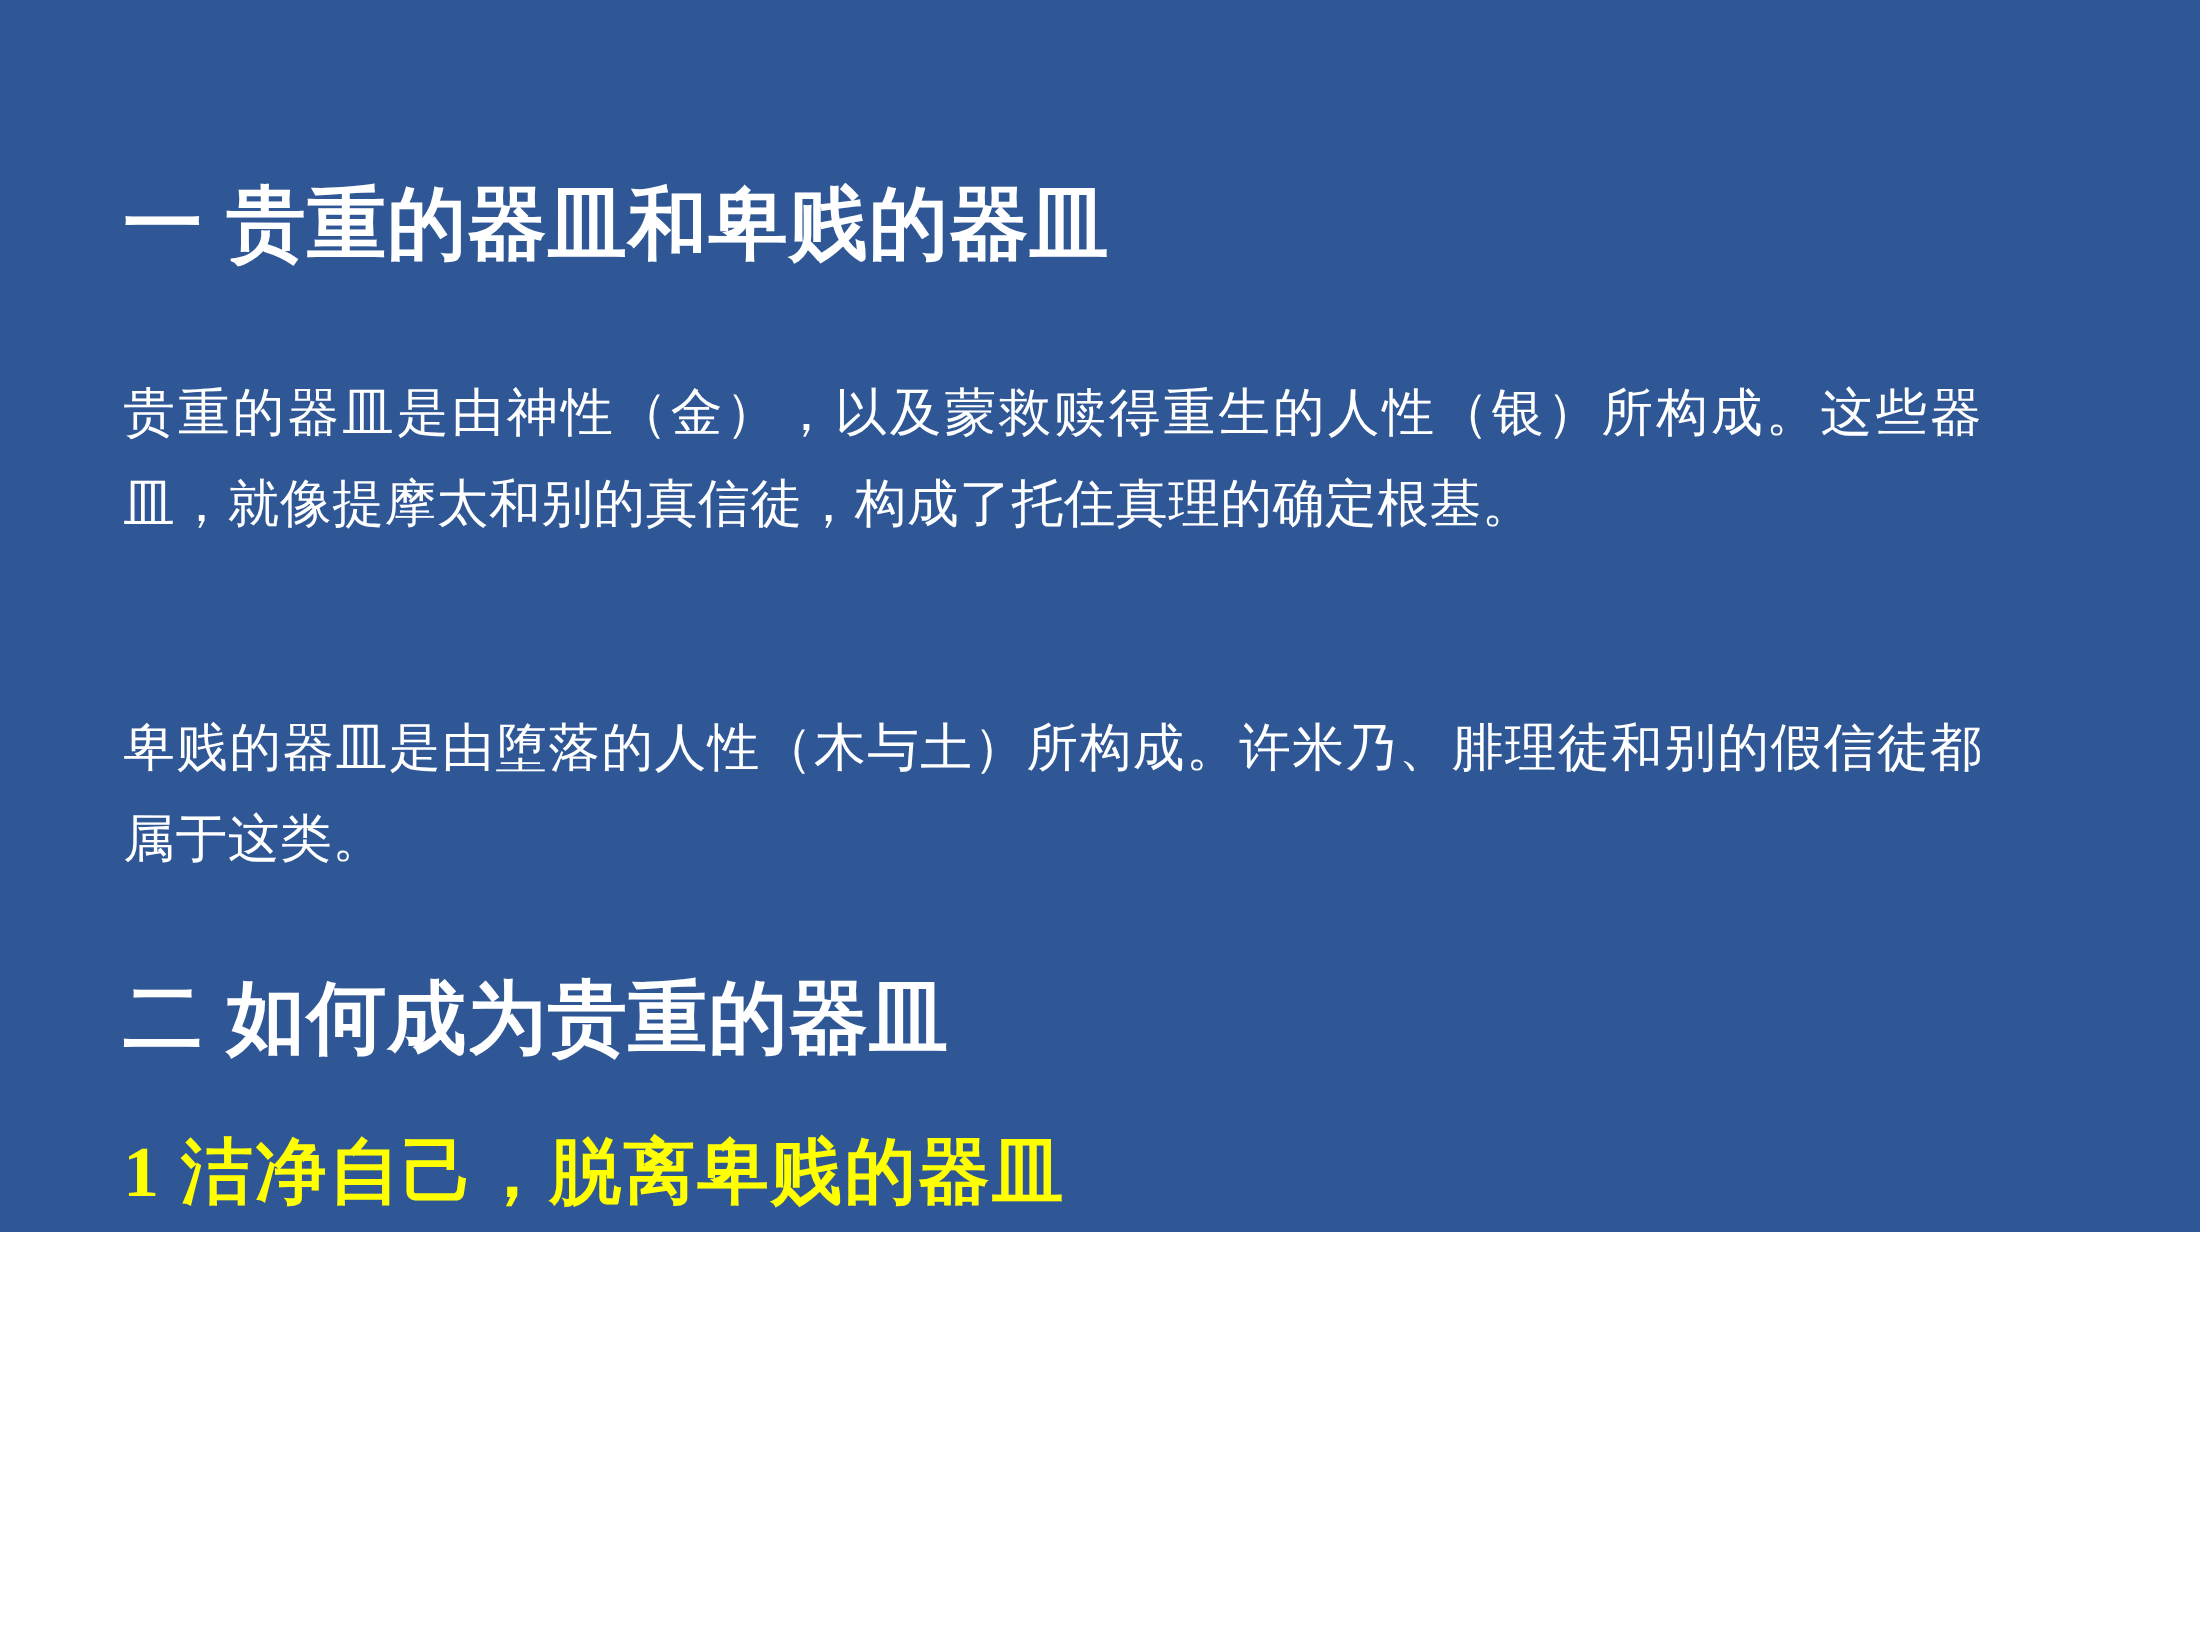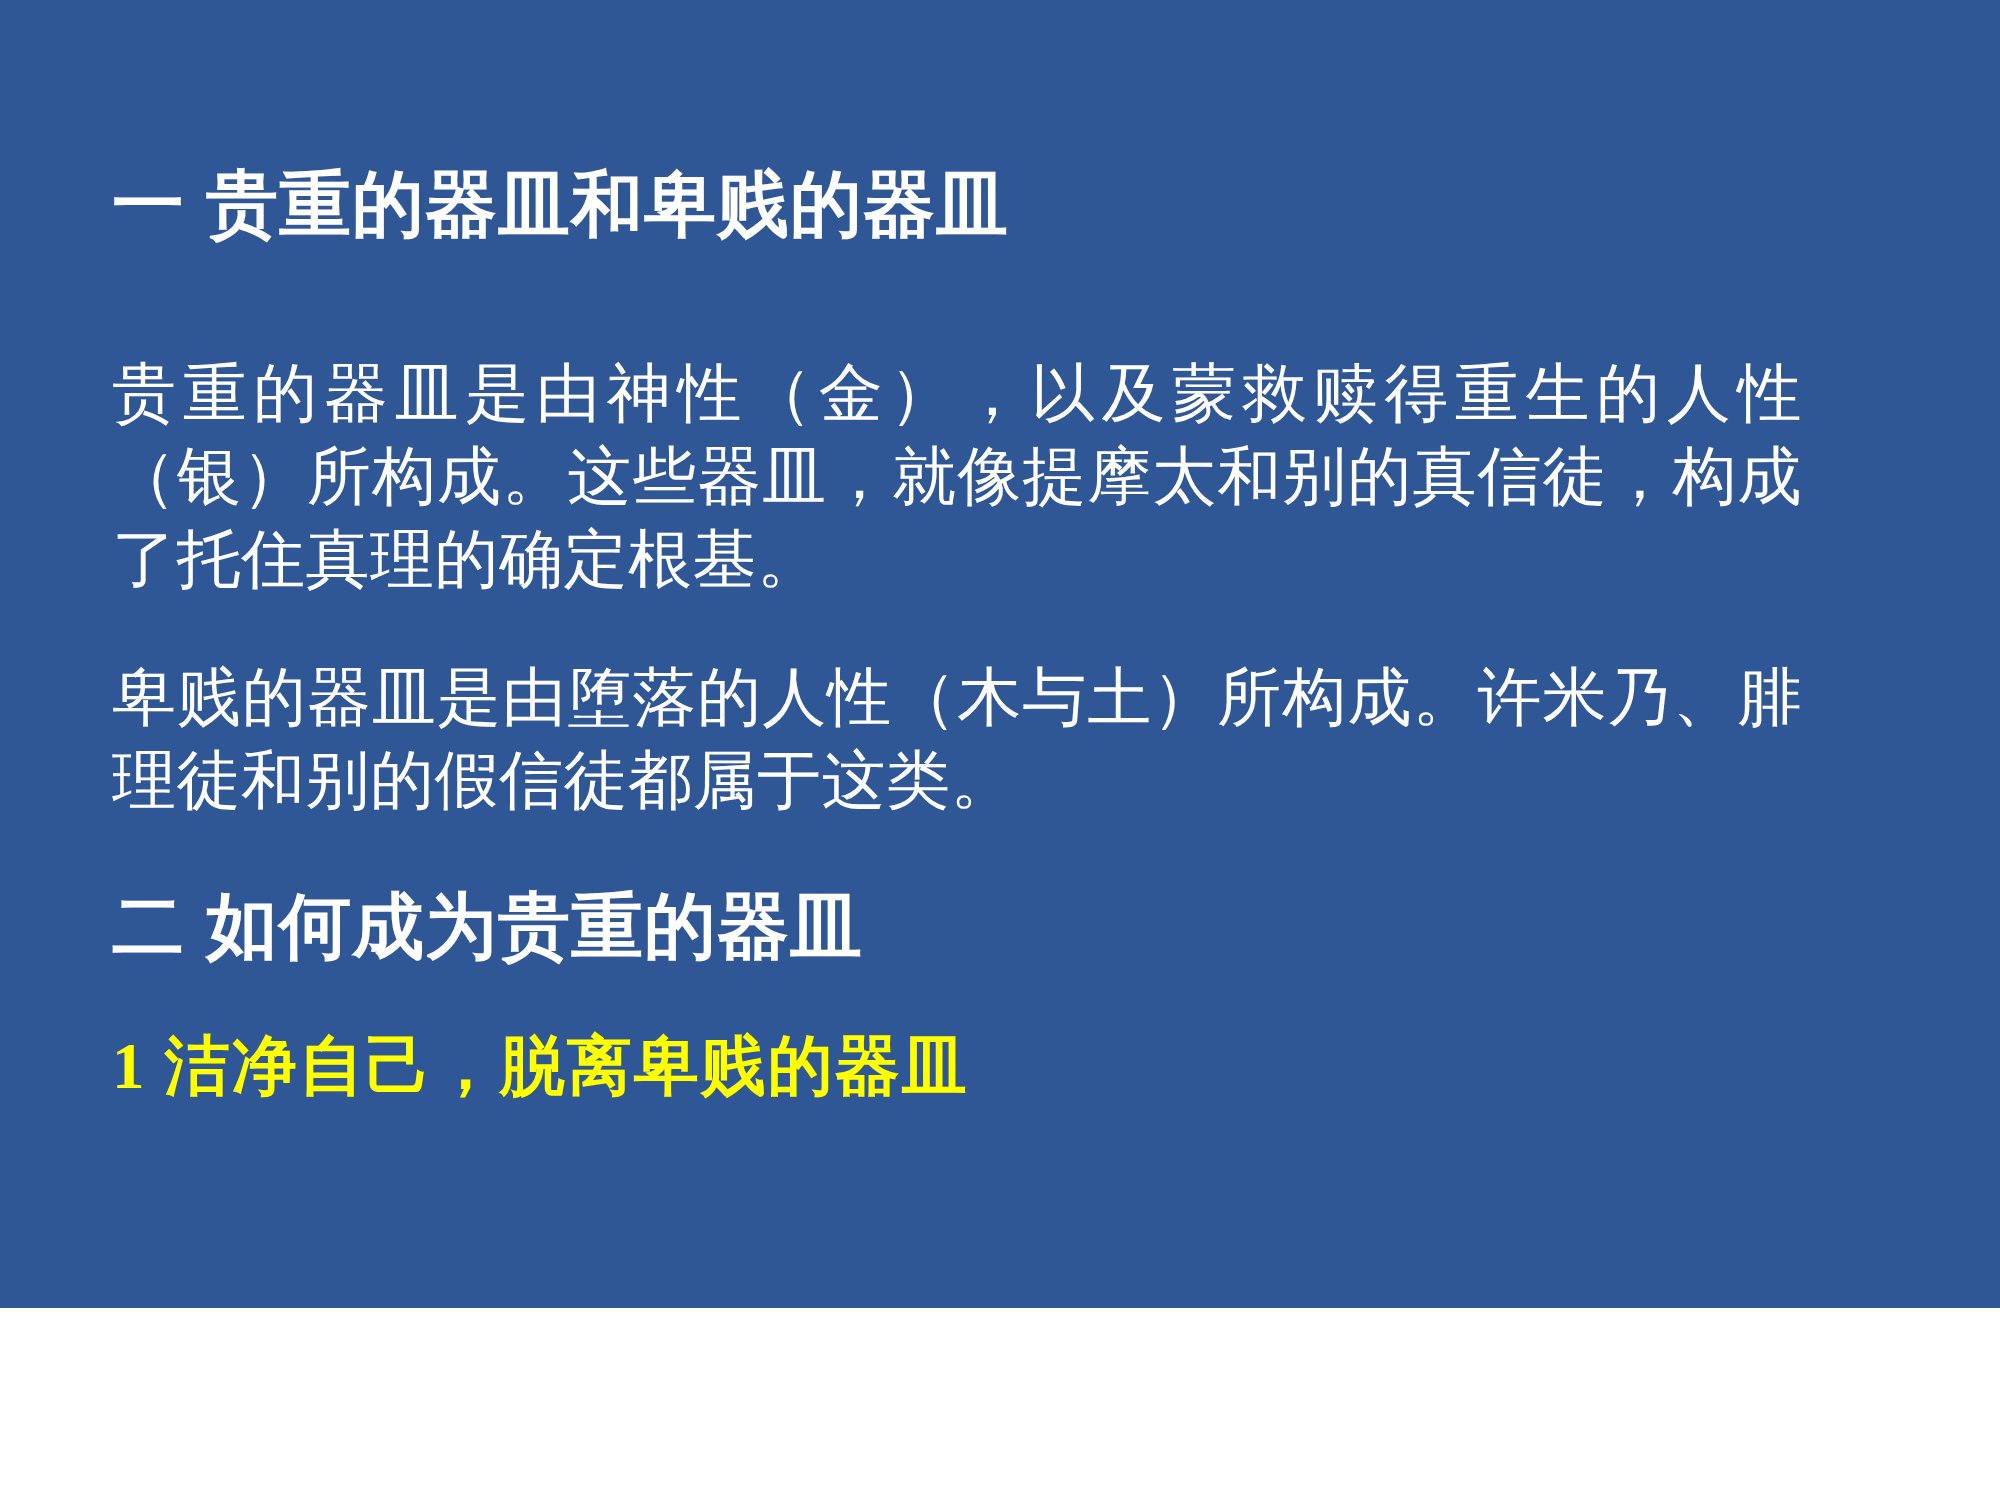--- a/index.html
+++ b/index.html
@@ -5,21 +5,21 @@
 <style>
   html, body {
     margin: 0;
     padding: 0;
     background: #ffffff;
   }
 
   #slide {
     position: relative;
     width: 2000px;
-    height: 1308px;
+    height: 1120px;
     background: #2f5795;
     overflow: hidden;
     box-sizing: border-box;
     font-family: "Liberation Serif", "DejaVu Serif", serif;
     -webkit-font-smoothing: antialiased;
   }
 
   .content {
     position: absolute;
     left: 112px;
@@ -49,21 +49,21 @@
     position: absolute;
     left: 0;
     top: 842px;
   }
 
   
   .body-para {
     position: absolute;
     left: 0;
     color: #ffffff;
-    font-size: 64px;
+    font-size: 47px;
     line-height: 83px;
     font-family: "Liberation Serif", "DejaVu Serif", serif;
     text-align: justify;
     text-justify: inter-ideograph;
     letter-spacing: 0.5px;
   }
 
   .para-1 {
     top: 288px;
     width: 1690px;

